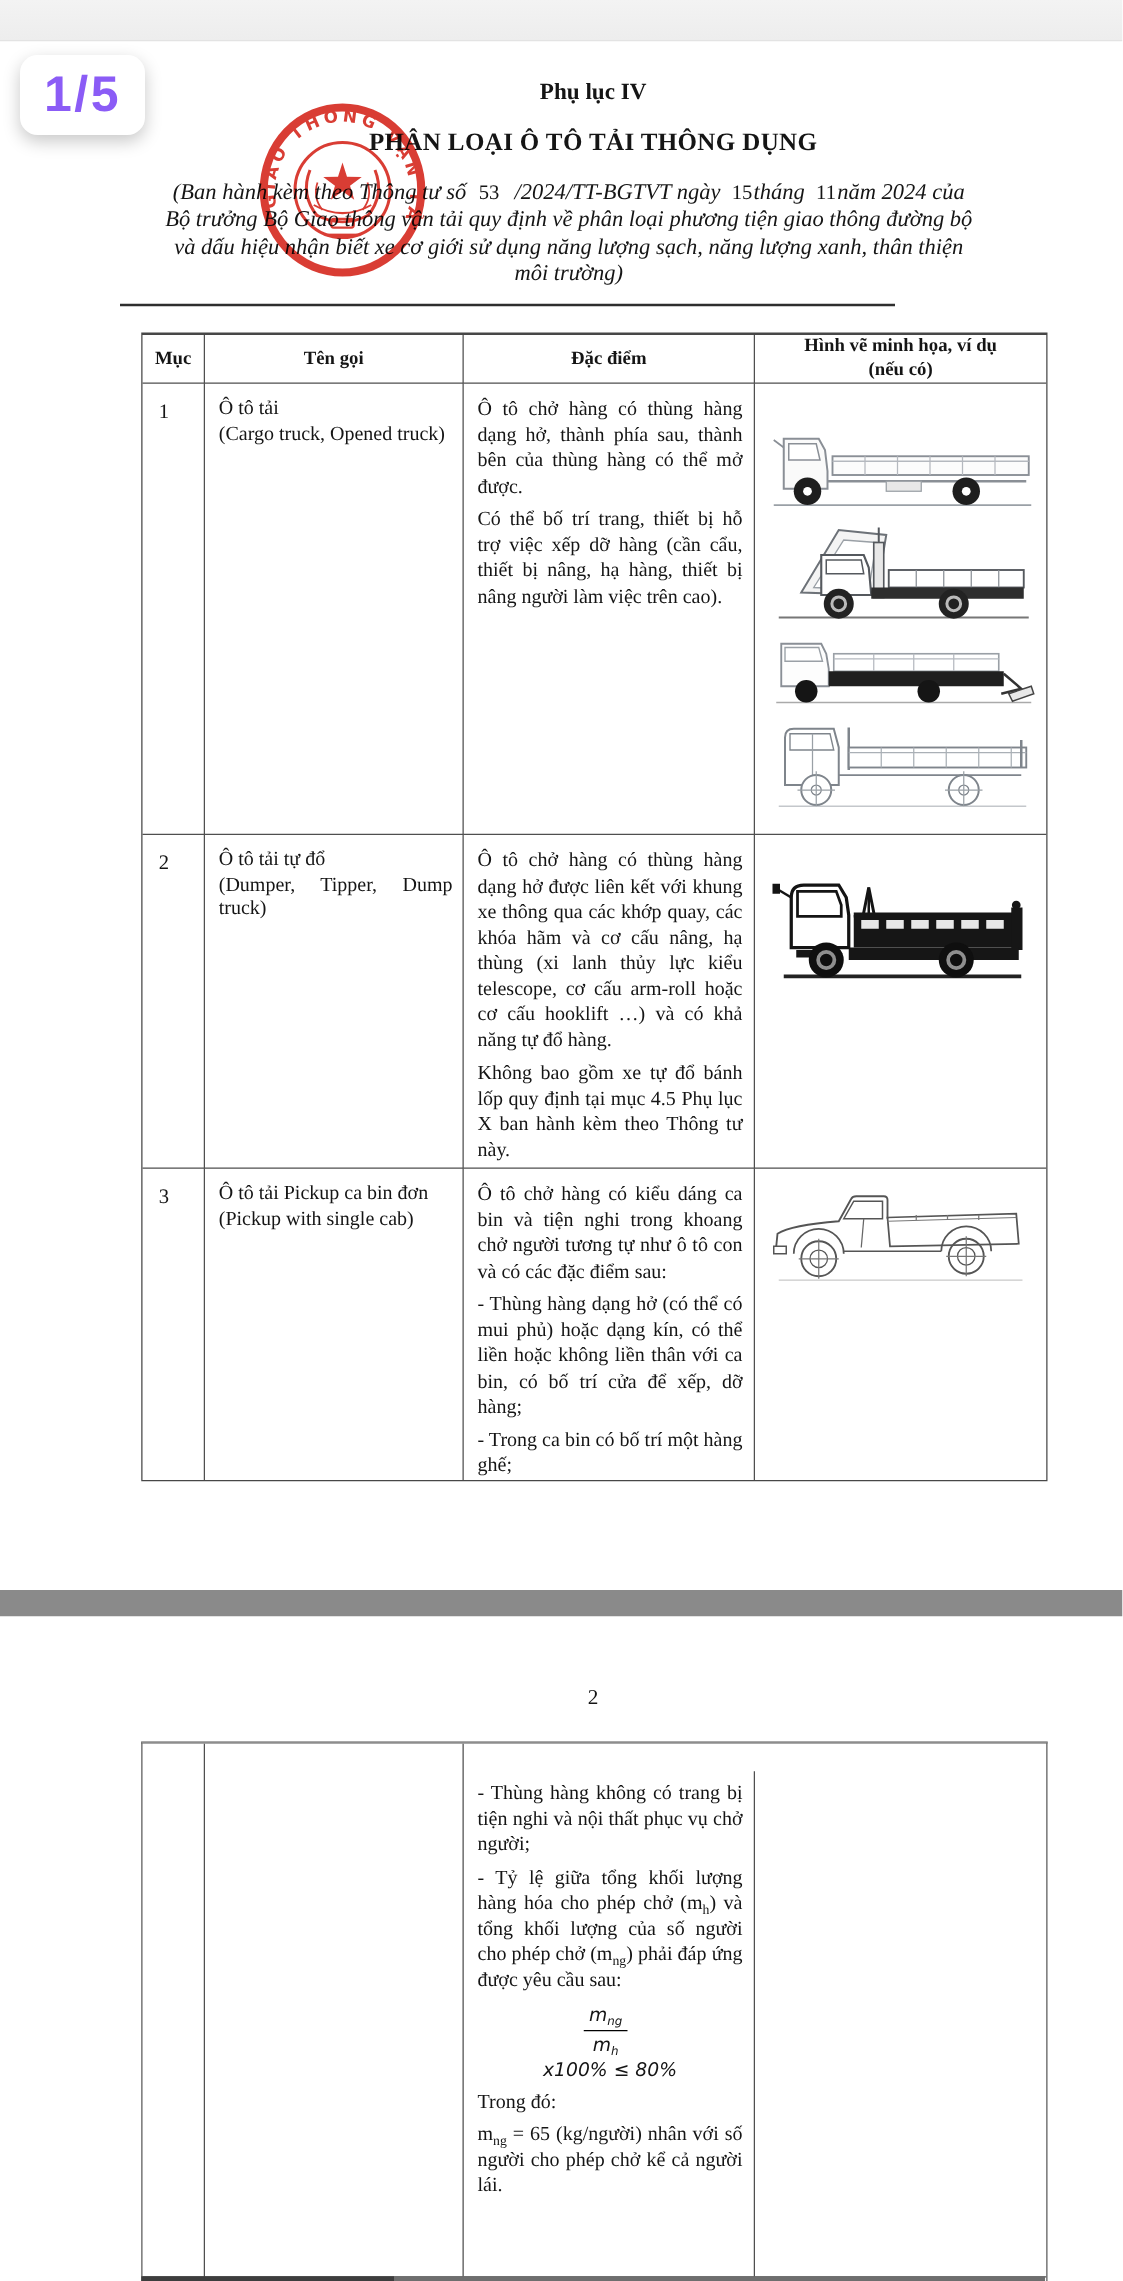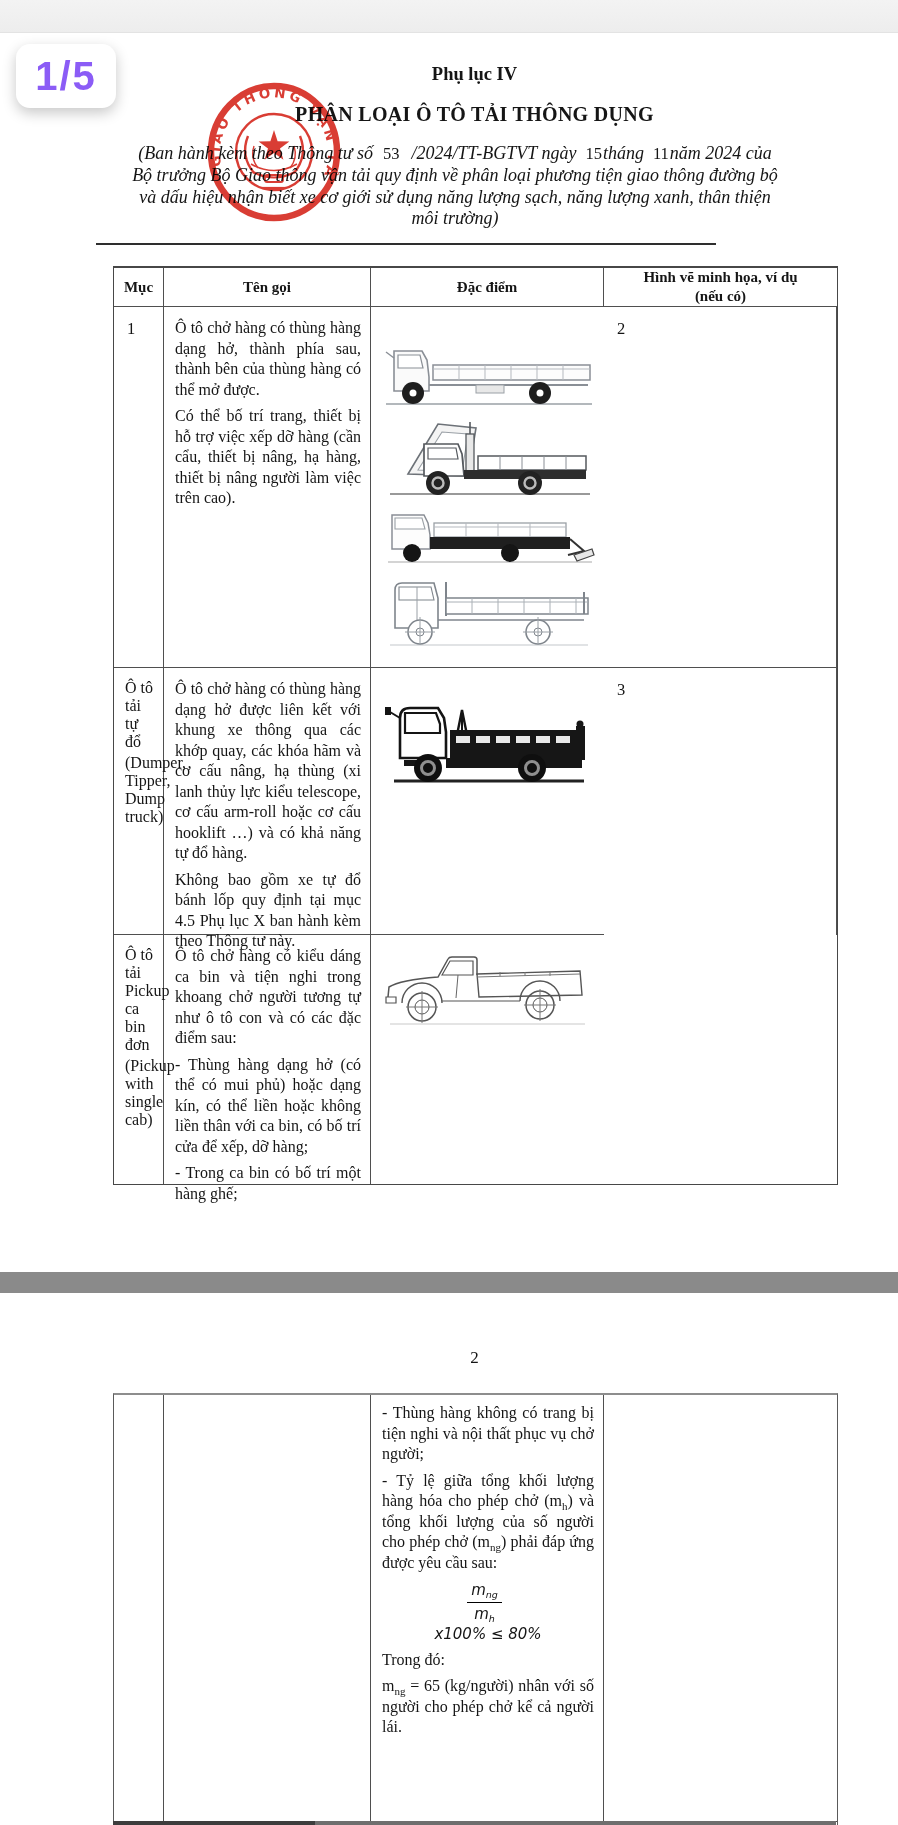--- a/index.html
+++ b/index.html
@@ -119,20 +119,24 @@
       </div>
     <div class="cell hcell">
         <span>Đặc điểm</span>
       </div>
     <div class="cell hcell last-col">
       <span>Hình vẽ minh họa, ví dụ</span>
       <span>(nếu có)</span>
     </div>
 
     <div class="cell muc">1</div>
+    <div class="cell namec">
+      <div class="nm">Ô tô tải</div>
+      <div class="nm-en">(Cargo truck, Opened truck)</div>
+    </div>
     <div class="cell featc">
       <p>Ô tô chở hàng có thùng hàng dạng hở, thành phía sau, thành bên của thùng hàng có thể mở được.</p>
       <p>Có thể bố trí trang, thiết bị hỗ trợ việc xếp dỡ hàng (cần cẩu, thiết bị nâng, hạ hàng, thiết bị nâng người làm việc trên cao).</p>
     </div>
     <div class="cell illc r1i last-col">
       <svg class="illus" width="216" height="82" viewBox="0 0 216 82">
         <line x1="6" y1="77" x2="212" y2="77" stroke="#9aa0a6" stroke-width="1.4"></line>
         <path d="M14 24 L42 24 L47 33 L49 50 L49 64 L14 64 Z" fill="#fafafa" stroke="#8a8f96" stroke-width="1.6"></path>
         <path d="M18 28 L40 28 L43 41 L18 41 Z" fill="#fff" stroke="#8a8f96" stroke-width="1.2"></path>
         <line x1="14" y1="31" x2="6" y2="25" stroke="#8a8f96" stroke-width="1.4"></line>
@@ -284,21 +288,21 @@
     </div>
   </div>
 
   <div class="abs band"></div>
 
   <div class="abs pagenum">2</div>
 
   <div class="abs tbl t2">
     <div class="cell"></div>
     <div class="cell"></div>
-    <div class="cell featc" style="padding-top:8px;">
+    <div class="cell featc" style="padding-top:8px;margin-top:22px;">
       <p>- Thùng hàng không có trang bị tiện nghi và nội thất phục vụ chở người;</p>
       <p><span>- Tỷ lệ giữa tổng khối lượng hàng hóa cho phép chở (m</span><sub class="s">h</sub><span>) và tổng khối lượng của số người cho phép chở (m</span><sub class="s">ng</sub><span>) phải đáp ứng được yêu cầu sau:</span></p>
       <div class="formula">
         <span class="frac">
           <span class="num"><span>m</span><sub class="s">ng</sub></span>
           <span class="den"><span>m</span><sub class="s">h</sub></span>
         </span>
         <span>x100% ≤ 80%</span>
       </div>
       <p>Trong đó:</p>

